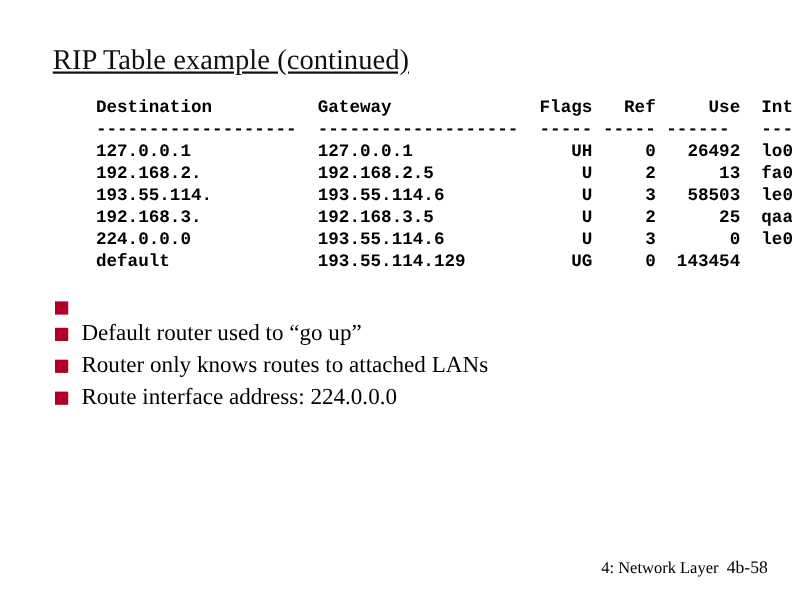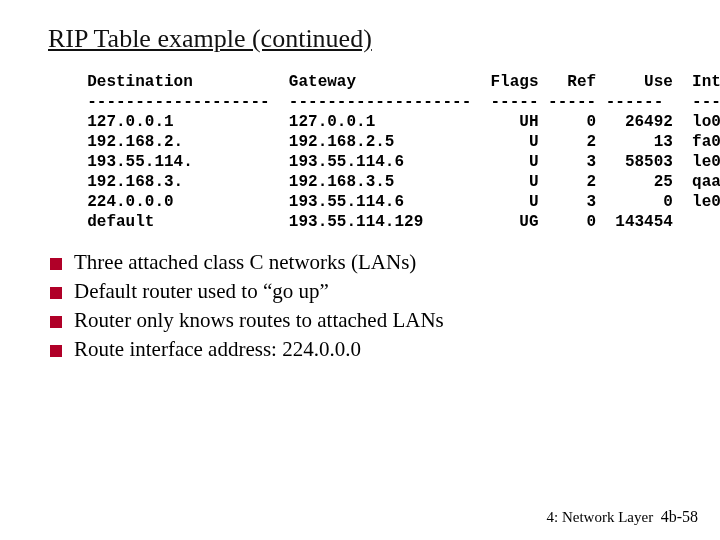--- a/index.html
+++ b/index.html
@@ -5,21 +5,21 @@
   html,body{margin:0;padding:0;}
   body{
     width:720px;height:540px;
     background:#fff;
     font-family:"Comic Sans MS","Comic Sans",cursive;
     color:#000;
     position:relative;
     box-sizing:border-box;
   }
   .slide{
-    padding:24px 48px 0 48px;
+    padding:40px 48px 0 48px;
   }
   h1.title{
     margin:0 0 18px 0;
     font-size:26px;
     font-weight:normal;
     text-decoration:underline;
     color:#111;
   }
   .router-line{
     font-size:22px;
@@ -72,21 +72,20 @@
   127.0.0.1            127.0.0.1               UH     0   26492  lo0      
   192.168.2.           192.168.2.5              U     2      13  fa0      
   193.55.114.          193.55.114.6             U     3   58503  le0      
   192.168.3.           192.168.3.5              U     2      25  qaa0     
   224.0.0.0            193.55.114.6             U     3       0  le0      
   default              193.55.114.129          UG     0  143454           </pre>
 
   <ul class="bullets" id="bullets">
       <li>
         <span class="bullet-mark"></span>
-        <span>Three attached class C networks (LANs)</span>
       </li>
       <li>
         <span class="bullet-mark"></span>
         <span>Default router used to “go up”</span>
       </li>
       <li>
         <span class="bullet-mark"></span>
         <span>Router only knows routes to attached LANs</span>
       </li>
       <li>

